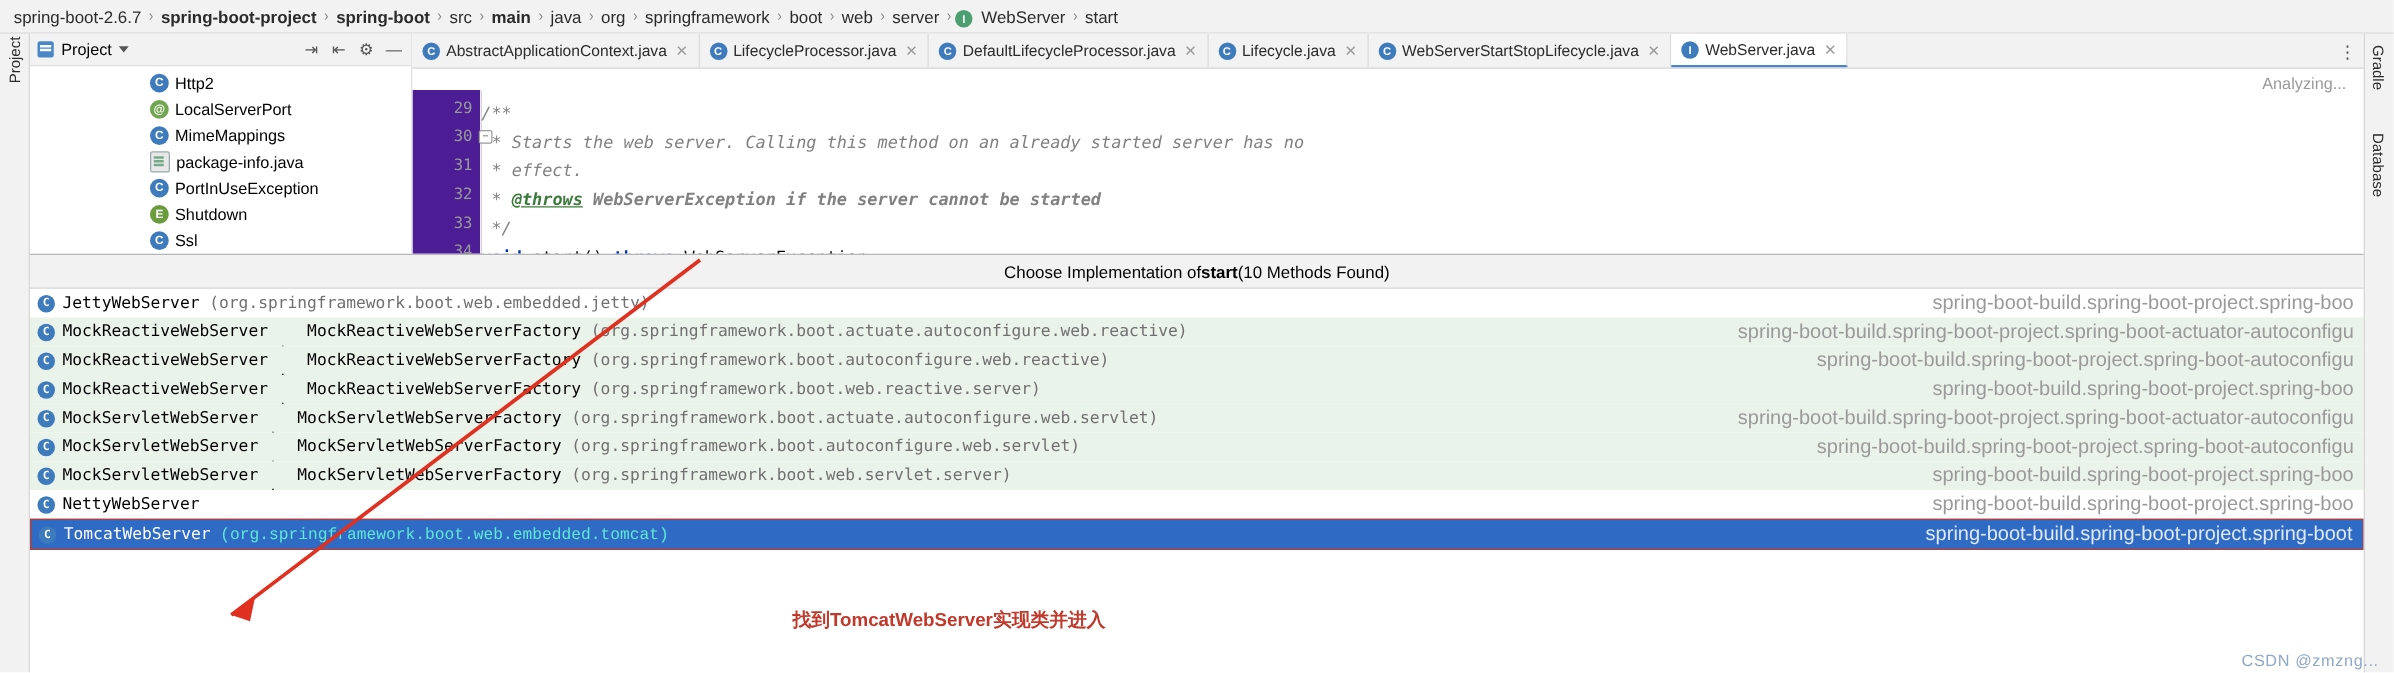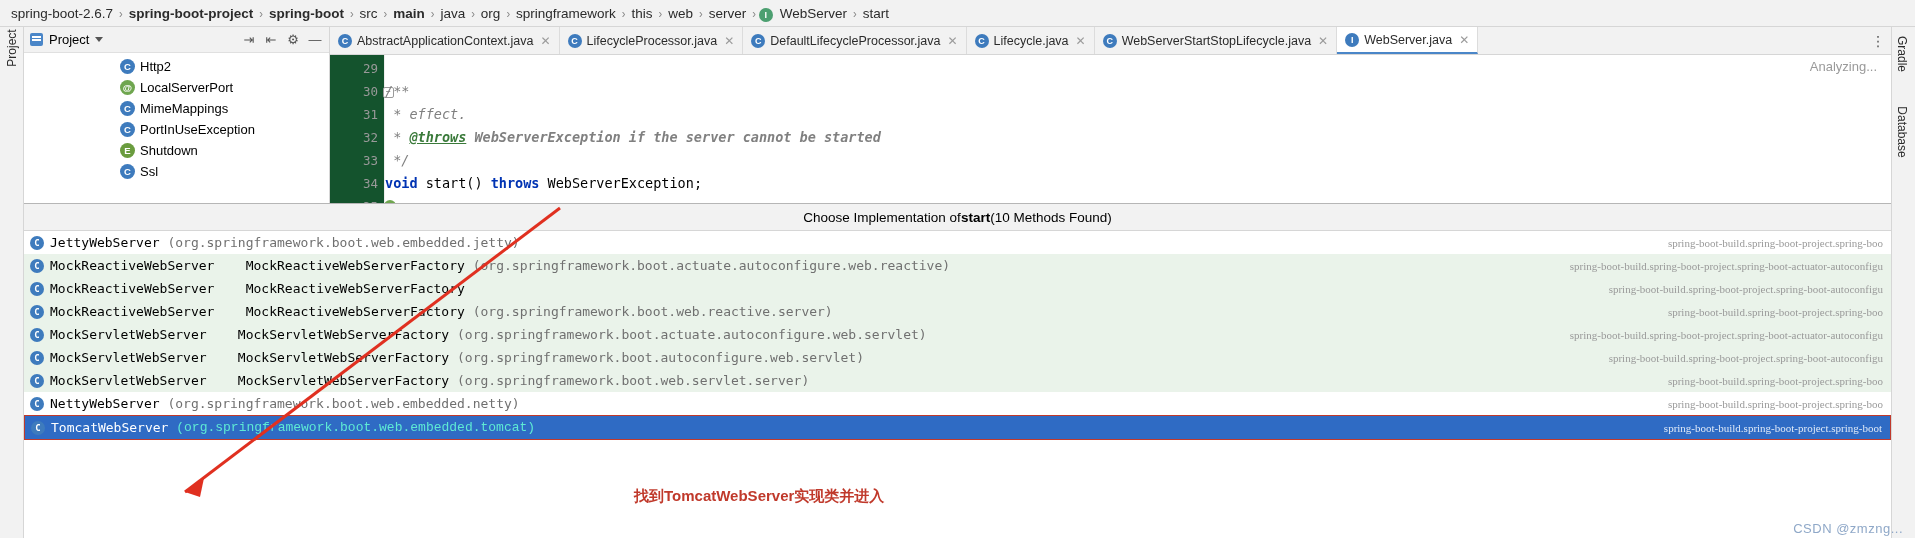--- a/index.html
+++ b/index.html
@@ -209,29 +209,30 @@
 
   .code-wrap {
     flex: 1;
     display: flex;
     min-height: 0;
     position: relative;
     overflow: hidden;
   }
   .gutter {
     width: 54px;
-    background: #14532d;
+    background: #4c1d95;
     border-right: 1px solid #eee;
     padding-top: 2px;
     text-align: right;
     font-family: "DejaVu Sans Mono", monospace;
     font-size: 12.5px;
     color: #999;
     flex: none;
     position: relative;
+    margin-top: 17px;
   }
   .gline { height: 23px; line-height: 23px; padding-right: 6px; position: relative;}
   .fold {
     position: absolute; right: -10px; top: 7px;
     width: 9px; height: 9px;
     border: 1px solid #9a9a9a; border-radius: 2px;
     background: #fff; color: #666;
     font-size: 8px; line-height: 7px; text-align: center;
   }
   .gmark {
@@ -290,22 +291,22 @@
   .prow.even { background: #ffffff; }
   .prow.odd  { background: #eaf3ea; }
   .prow.sel  { background: #2f6bc4; color: #ffffff; border: 1px solid #c0392b; }
   .prow .ic { width: 14px; height: 14px; font-size: 9px; margin-right: 6px; }
   .pkg { color: #707070; }
   .prow.sel .pkg { color: #5eead4; font-family: Liberation Mono, monospace; }
   .in-kw { color: #000; margin-top: 33px; }
   .right-path {
     position: absolute;
     right: 8px;
-    font-family: Liberation Serif, serif;
-    font-size: 11px;
+    font-family: Liberation Sans, sans-serif;
+    font-size: 16px;
     color: #9a9a9a;
   }
   .prow.sel .right-path { color: #dfe9f7; }
 
   
   .arrow-svg {
     position: absolute; left: 0; top: 0;
     width: 1915px; height: 538px;
     pointer-events: none;
   }
@@ -342,21 +343,21 @@
     <span class="crumb">src</span>
     <span class="crumb-sep">›</span>
     <span class="crumb bold">main</span>
     <span class="crumb-sep">›</span>
     <span class="crumb">java</span>
     <span class="crumb-sep">›</span>
     <span class="crumb">org</span>
     <span class="crumb-sep">›</span>
     <span class="crumb">springframework</span>
     <span class="crumb-sep">›</span>
-    <span class="crumb">this</span>
+    <span class="crumb">boot</span>
     <span class="crumb-sep">›</span>
     <span class="crumb">web</span>
     <span class="crumb-sep">›</span>
     <span class="crumb">server</span>
     <span class="crumb-sep">›</span>
     <span class="crumb-icon">I</span>
     <span class="crumb">WebServer</span>
     <span class="crumb-sep">›</span>
     <span class="crumb">start</span>
   </div>
@@ -387,20 +388,24 @@
               <span class="ic ic-c">C</span>
               <span>Http2</span>
             </div>
             <div class="tree-item">
               <span class="ic ic-a">@</span>
               <span>LocalServerPort</span>
             </div>
             <div class="tree-item">
               <span class="ic ic-c">C</span>
               <span>MimeMappings</span>
+            </div>
+            <div class="tree-item">
+              <span class="ic-file"></span>
+              <span>package-info.java</span>
             </div>
             <div class="tree-item">
               <span class="ic ic-c">C</span>
               <span>PortInUseException</span>
             </div>
             <div class="tree-item">
               <span class="ic ic-e">E</span>
               <span>Shutdown</span>
             </div>
             <div class="tree-item">
@@ -459,20 +464,21 @@
               <div class="gline">33</div>
               <div class="gline">34</div>
               <div class="gline">
                 <span>35</span>
                 <span class="gmark">↓</span>
               </div>
             </div>
             <div class="code">
               <div class="cline"></div>
               <div class="cline"><span class="cmt">/**</span></div>
+              <div class="cline"><span class="cmt"> * Starts the web server. Calling this method on an already started server has no</span></div>
               <div class="cline"><span class="cmt"> * effect.</span></div>
               <div class="cline"><span class="cmt"> * </span><span class="tag">@throws</span><span class="cmt-b"> WebServerException if the server cannot be started</span></div>
               <div class="cline"><span class="cmt"> */</span></div>
               <div class="cline"><span class="kw">void </span><span class="idt">start</span><span class="idt">() </span><span class="kw">throws</span><span class="idt"> WebServerException;</span></div>
               <div class="analyzing">Analyzing...</div>
             </div>
           </div>
         </div>
       </div>
 
@@ -505,20 +511,21 @@
           </div>
 
           <div class="prow odd">
             <span class="ic ic-c">C</span>
             <span>MockReactiveWebServer</span>
             <span>&nbsp;</span>
               <span class="in-kw">in</span>
               <span>&nbsp;</span>
             <span>MockReactiveWebServerFactory</span>
             <span>&nbsp;</span>
+            <span class="pkg">(org.springframework.boot.autoconfigure.web.reactive)</span>
             <span class="right-path">spring-boot-build.spring-boot-project.spring-boot-autoconfigu</span>
           </div>
 
           <div class="prow odd">
             <span class="ic ic-c">C</span>
             <span>MockReactiveWebServer</span>
             <span>&nbsp;</span>
               <span class="in-kw">in</span>
               <span>&nbsp;</span>
             <span>MockReactiveWebServerFactory</span>
@@ -560,21 +567,20 @@
             <span>MockServletWebServerFactory</span>
             <span>&nbsp;</span>
             <span class="pkg">(org.springframework.boot.web.servlet.server)</span>
             <span class="right-path">spring-boot-build.spring-boot-project.spring-boo</span>
           </div>
 
           <div class="prow even">
             <span class="ic ic-c">C</span>
             <span>NettyWebServer</span>
             <span>&nbsp;</span>
-            <span class="pkg">(org.springframework.boot.web.embedded.netty)</span>
             <span class="right-path">spring-boot-build.spring-boot-project.spring-boo</span>
           </div>
 
           <div class="prow sel">
             <span class="ic ic-c">C</span>
             <span>TomcatWebServer</span>
             <span>&nbsp;</span>
             <span class="pkg">(org.springframework.boot.web.embedded.tomcat)</span>
             <span class="right-path">spring-boot-build.spring-boot-project.spring-boot</span>
           </div>

